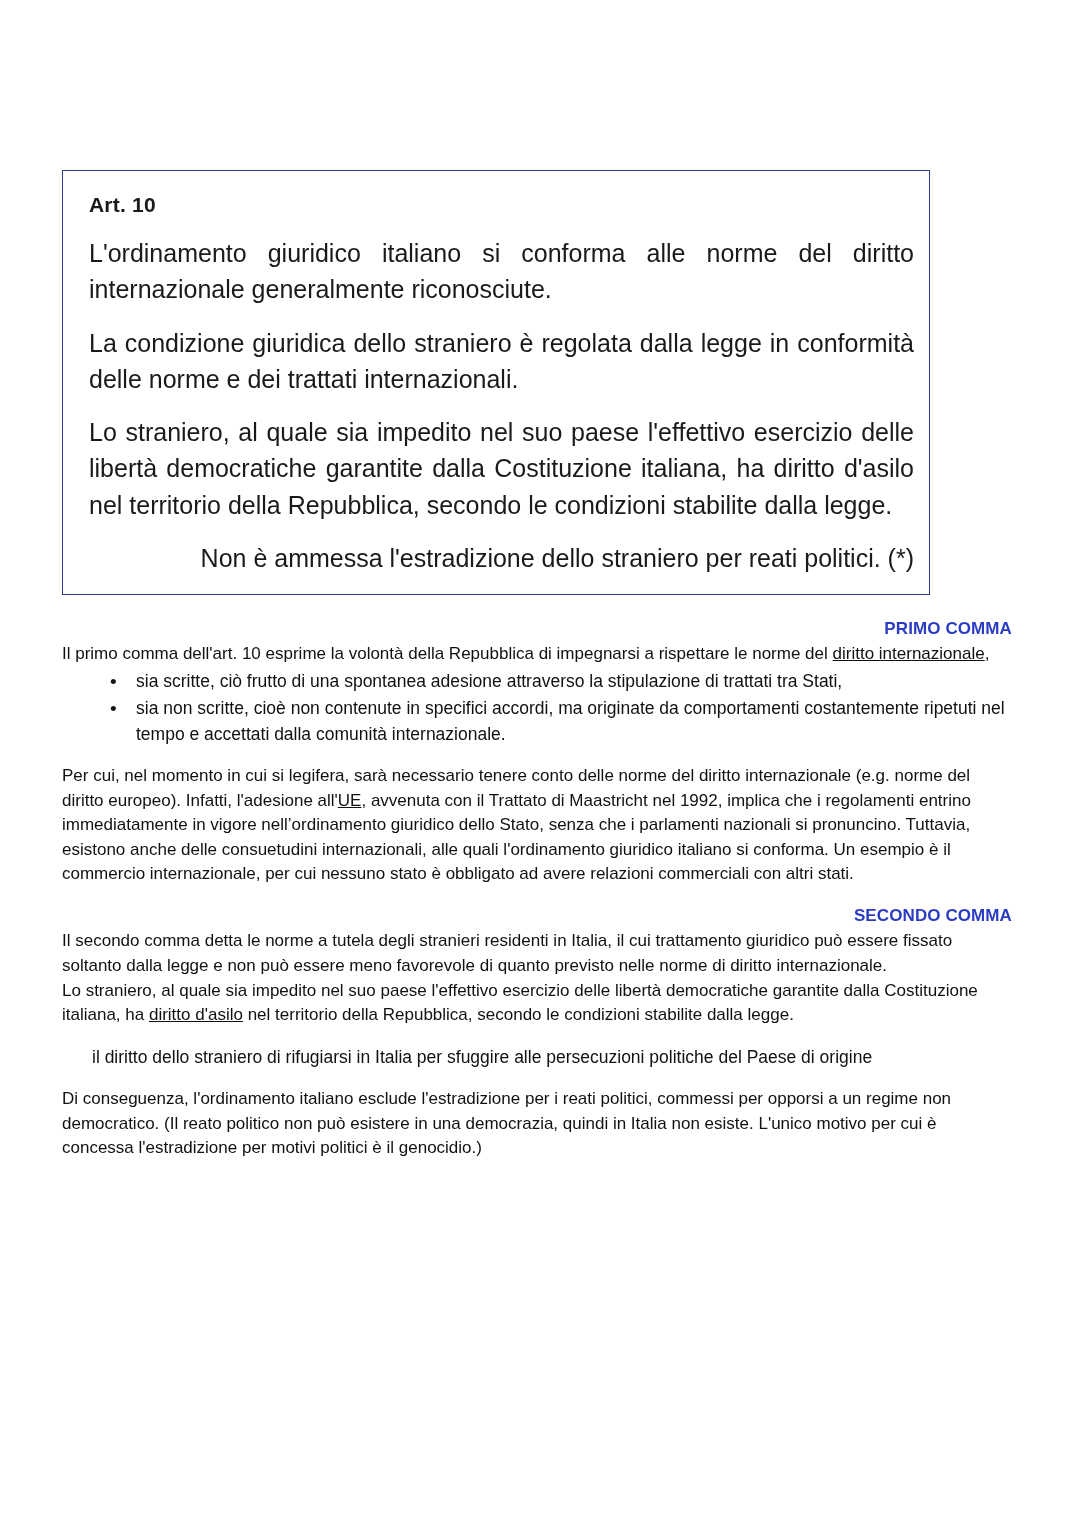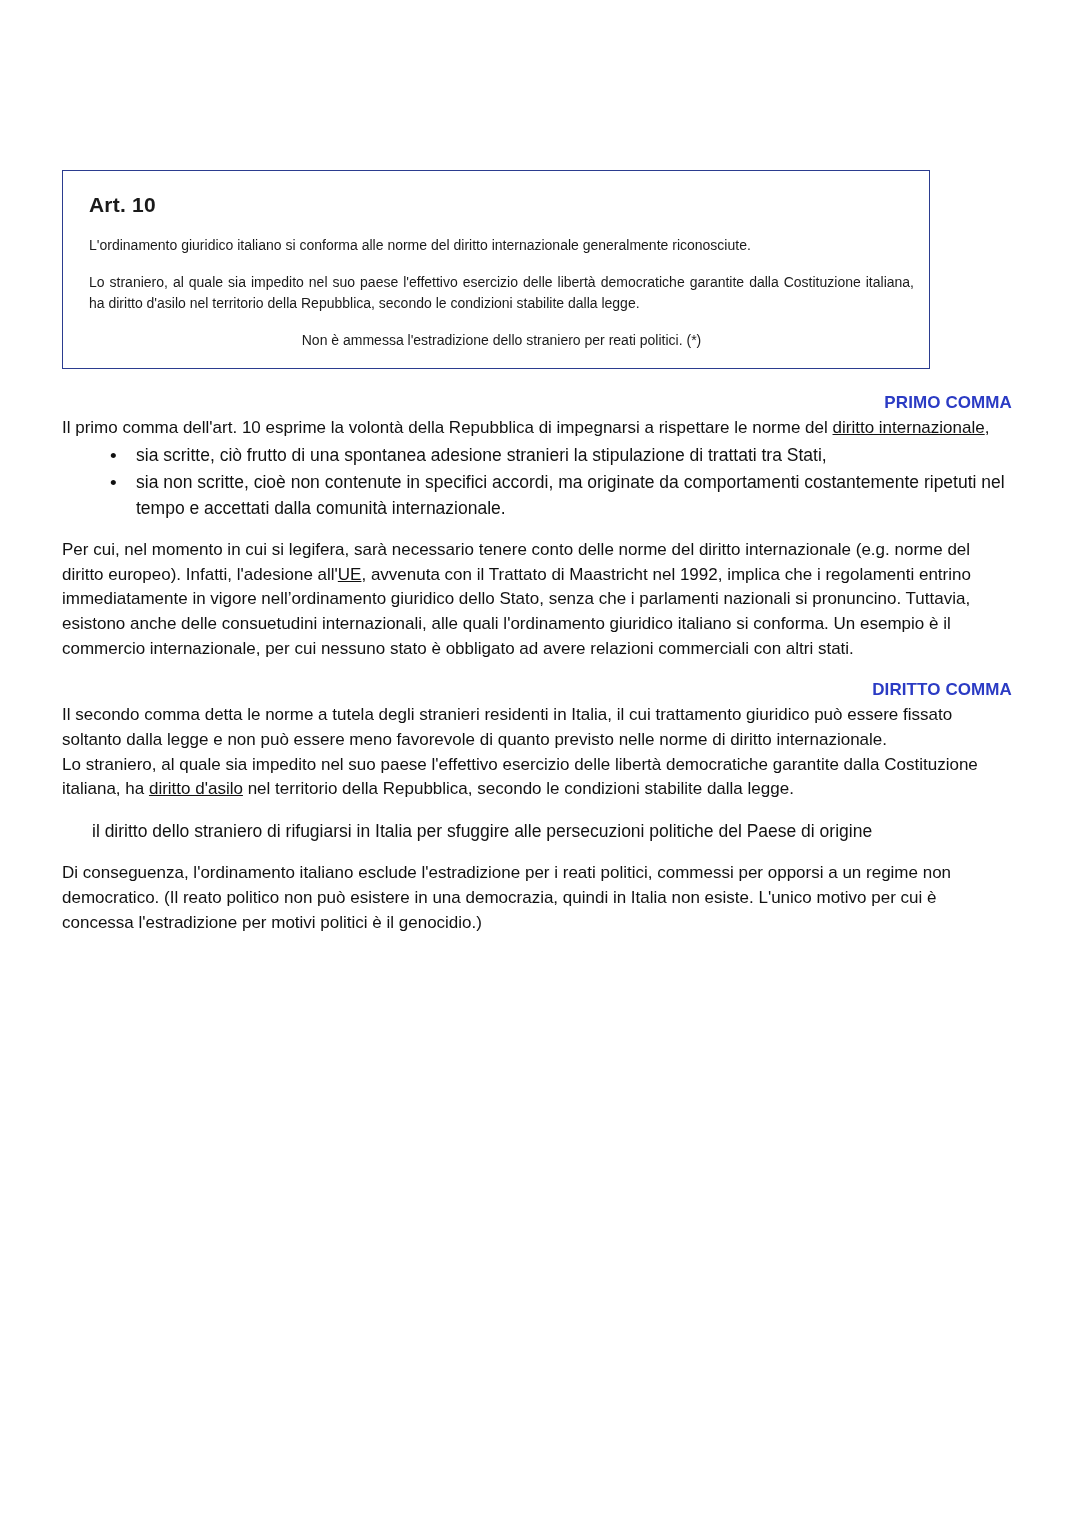--- a/index.html
+++ b/index.html
@@ -40,30 +40,30 @@
   .article-title {
     font-family: "Liberation Sans", sans-serif;
     font-weight: bold;
     font-size: 21px;
     color: #1a1a1a;
     margin: 0 0 18px 0;
     letter-spacing: 0.2px;
   }
   .article-p {
     font-family: "Liberation Sans", sans-serif;
-    font-size: 14px;
+    font-size: 25px;
     line-height: 1.45;
     color: #1a1a1a;
     margin: 0 0 17px 0;
     text-align: justify;
     text-justify: inter-word;
   }
   .article-p.last {
     margin-bottom: 0;
-    text-align: center;
+    text-align: right;
   }
 
   
   .notes {
     margin-top: 22px;
     font-size: 17.5px;
     line-height: 1.42;
     color: #111111;
   }
   .heading {
@@ -115,39 +115,40 @@
 </style>
 </head>
 <body>
 
 <div class="page">
   <div class="content">
 
     <div class="article-box">
       <div class="article-title">Art. 10</div>
       <p class="article-p">L'ordinamento giuridico italiano si conforma alle norme del diritto internazionale generalmente riconosciute.</p>
+      <p class="article-p">La condizione giuridica dello straniero è regolata dalla legge in conformità delle norme e dei trattati internazionali.</p>
       <p class="article-p">Lo straniero, al quale sia impedito nel suo paese l'effettivo esercizio delle libertà democratiche garantite dalla Costituzione italiana, ha diritto d'asilo nel territorio della Repubblica, secondo le condizioni stabilite dalla legge.</p>
       <p class="article-p last">Non è ammessa l'estradizione dello straniero per reati politici. (*)</p>
     </div>
 
     <div class="notes">
 
       <div class="heading">PRIMO COMMA</div>
       <div class="para">
         <span>Il primo comma dell'art. 10 esprime la volontà della Repubblica di impegnarsi a rispettare le norme del </span><span class="u">diritto internazionale</span><span>,</span>
       </div>
       <ul class="bullets">
-        <li>sia scritte, ciò frutto di una spontanea adesione stranieri la stipulazione di trattati tra Stati,</li>
+        <li>sia scritte, ciò frutto di una spontanea adesione attraverso la stipulazione di trattati tra Stati,</li>
         <li>sia non scritte, cioè non contenute in specifici accordi, ma originate da comportamenti costantemente ripetuti nel tempo e accettati dalla comunità internazionale.</li>
       </ul>
       <div class="para spaced">
         <span>Per cui, nel momento in cui si legifera, sarà necessario tenere conto delle norme del diritto internazionale (e.g. norme del diritto europeo). Infatti, l'adesione all'</span><span class="u">UE</span><span>, avvenuta con il Trattato di Maastricht nel 1992, implica che i regolamenti entrino immediatamente in vigore nell’ordinamento giuridico dello Stato, senza che i parlamenti nazionali si pronuncino. Tuttavia, esistono anche delle consuetudini internazionali, alle quali l'ordinamento giuridico italiano si conforma. Un esempio è il commercio internazionale, per cui nessuno stato è obbligato ad avere relazioni commerciali con altri stati.</span>
       </div>
 
-      <div class="heading spaced">DIRITTO COMMA</div>
+      <div class="heading spaced">SECONDO COMMA</div>
       <div class="para">Il secondo comma detta le norme a tutela degli stranieri residenti in Italia, il cui trattamento giuridico può essere fissato soltanto dalla legge e non può essere meno favorevole di quanto previsto nelle norme di diritto internazionale.</div>
 
       <div class="para">
         <span>Lo straniero, al quale sia impedito nel suo paese l'effettivo esercizio delle libertà democratiche garantite dalla Costituzione italiana, ha </span><span class="u">diritto d'asilo</span><span> nel territorio della Repubblica, secondo le condizioni stabilite dalla legge.</span>
       </div>
       <div class="indent-para">il diritto dello straniero di rifugiarsi in Italia per sfuggire alle persecuzioni politiche del Paese di origine</div>
       <div class="para spaced">Di conseguenza, l'ordinamento italiano esclude l'estradizione per i reati politici, commessi per opporsi a un regime non democratico. (Il reato politico non può esistere in una democrazia, quindi in Italia non esiste. L'unico motivo per cui è concessa l'estradizione per motivi politici è il genocidio.)</div>
 
     </div>
   </div>

